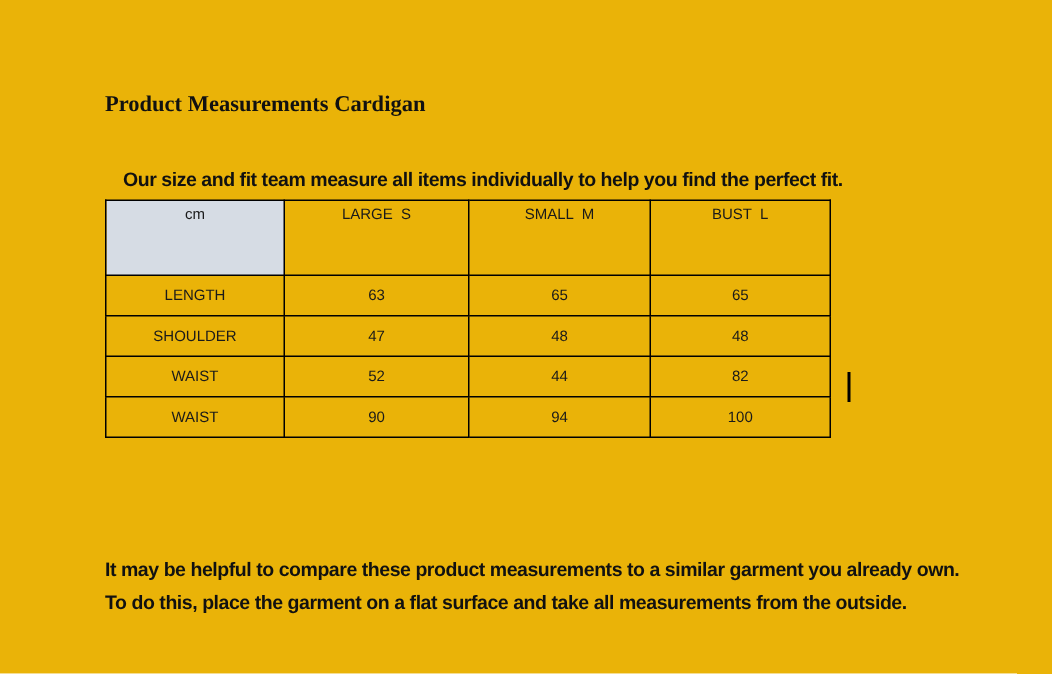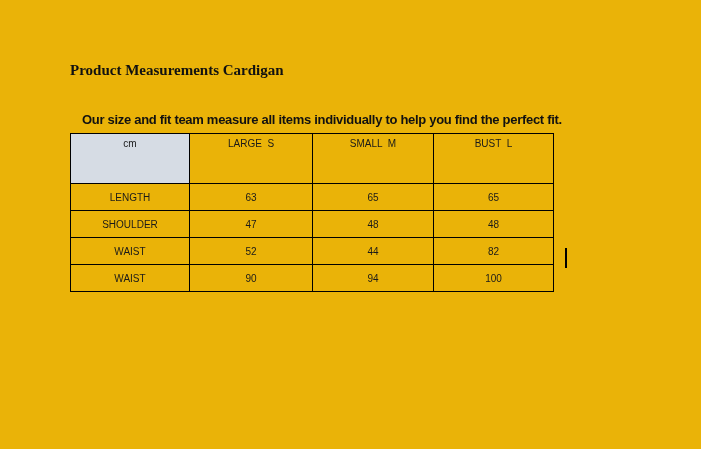--- a/index.html
+++ b/index.html
@@ -129,14 +129,15 @@
         <td>WAIST</td>
         <td>90</td>
         <td>94</td>
         <td>100</td>
       </tr>
     </tbody>
   </table>
 
   <div class="text-cursor"></div>
 
+  <p class="footer"><span>It may be helpful to compare these product measurements to a similar garment you already own.</span><br><span>To do this, place the garment on a flat surface and take all measurements from the outside.</span></p>
 
 </div>
 
 </body></html>

